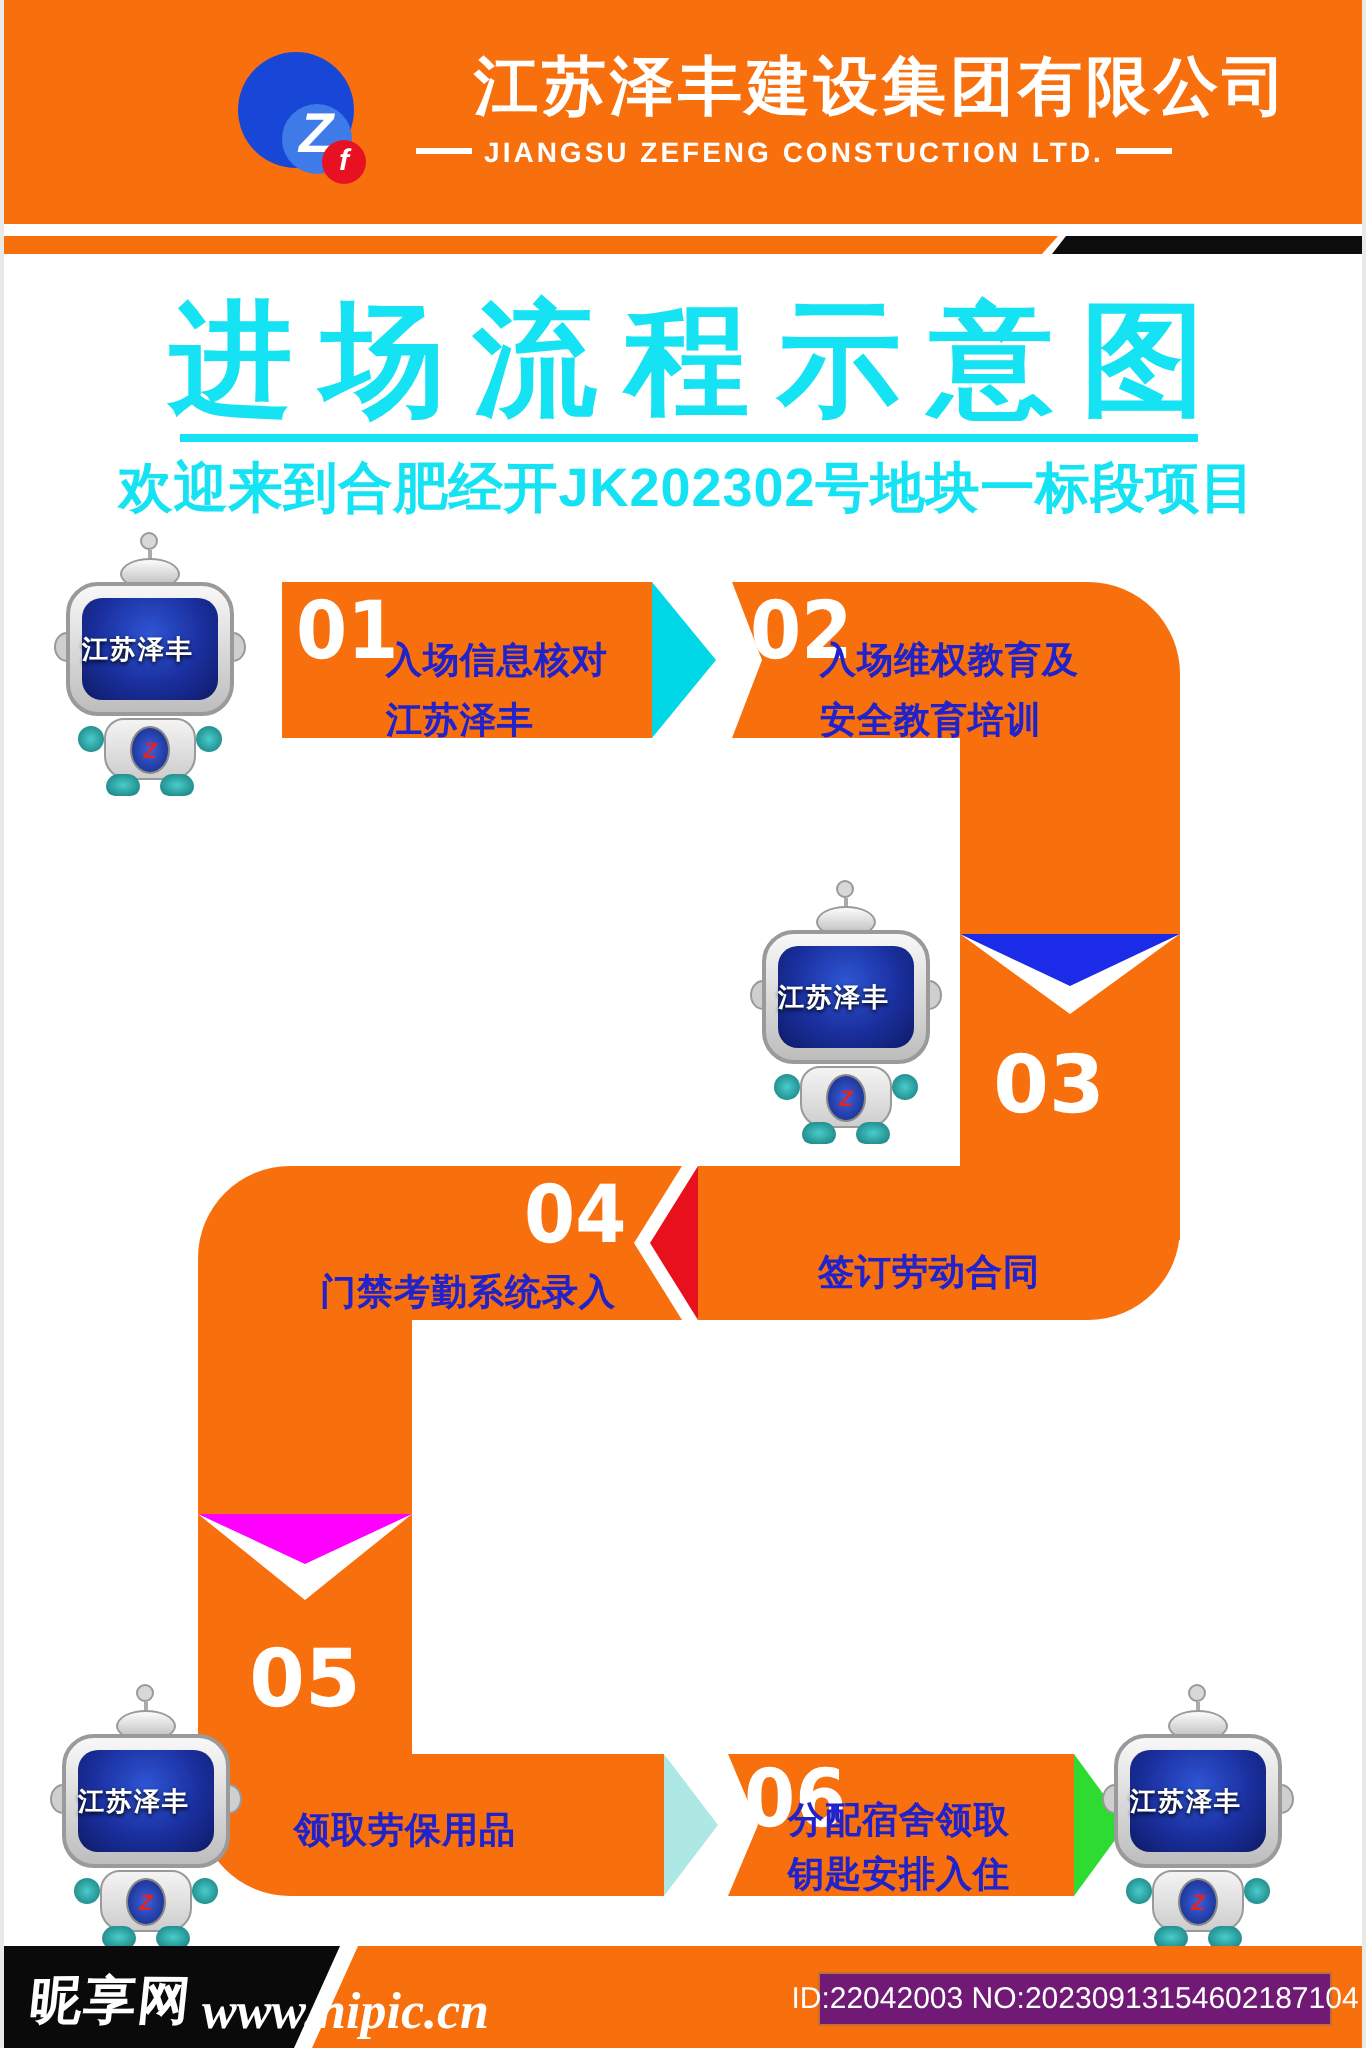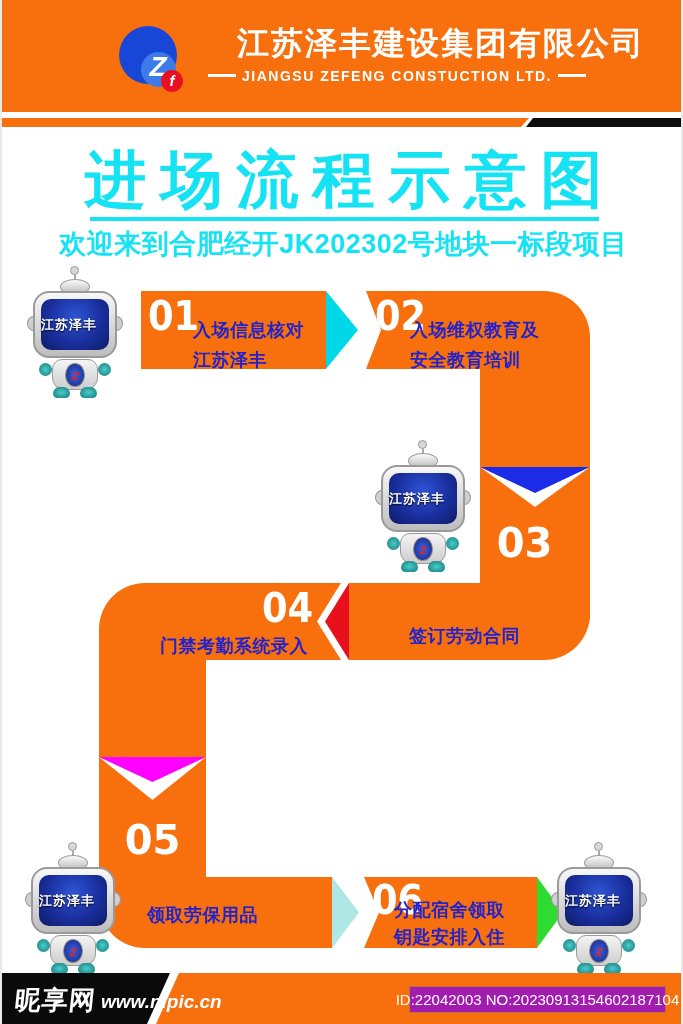--- a/index.html
+++ b/index.html
@@ -101,23 +101,23 @@
   .robot-2 { left:376px; top:440px; }
   .robot-3 { left:26px;  top:842px; }
   .robot-4 { left:552px; top:842px; }
   
   .footer-black { position:absolute; left:0; top:973px; width:683px; height:51px; background:#0a0a0a;
     clip-path:polygon(0 0, 168px 0, 145px 100%, 0 100%); }
   .footer-orange { position:absolute; left:0; top:973px; width:683px; height:51px; background:#F8700E;
     clip-path:polygon(177px 0, 100% 0, 100% 100%, 154px 100%); }
   .site-name { position:absolute; left:13px; top:983px; color:#fff; font-size:26px; font-weight:800;
     letter-spacing:1px; transform:skewX(-6deg); }
-  .site-url { position:absolute; left:99px; top:991px; color:#fff; font-size:19px; font-weight:800; font-style:italic; }
+  .site-url { position:absolute; left:99px; top:991px; color:#fff; font-size:26px; font-weight:800; font-style:italic;font-family:Liberation Serif, serif; }
   .id-badge { position:absolute; left:407px; top:986px; width:257px; height:27px;
-    background:#a21caf; border:1px solid #BE6F35; color:#fff; font-size:15px;
+    background:#701a75; border:1px solid #BE6F35; color:#fff; font-size:15px;
     display:flex; align-items:center; justify-content:center; white-space:nowrap; }
 </style>
 </head>
 <body>
 
 <div class="page">
 
   <div class="header">
     <div class="logo">
       <div class="logo-big"></div>

